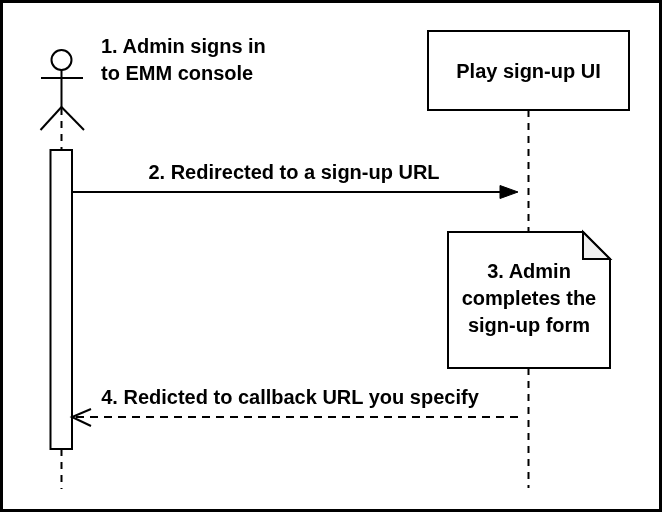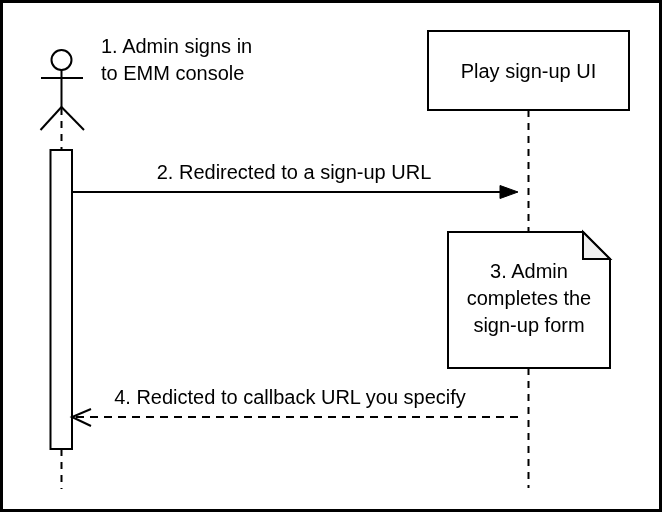--- a/index.html
+++ b/index.html
@@ -6,20 +6,21 @@
     margin: 0;
     padding: 0;
     background: #ffffff;
   }
   .canvas {
     position: relative;
     width: 662px;
     height: 512px;
     background: #ffffff;
     overflow: hidden;
+    font-weight: bold;
   }
   svg {
     display: block;
   }
   text {
     font-family: "Liberation Sans", sans-serif;
     font-size: 20px;
     fill: #000000;
   }
 </style>

